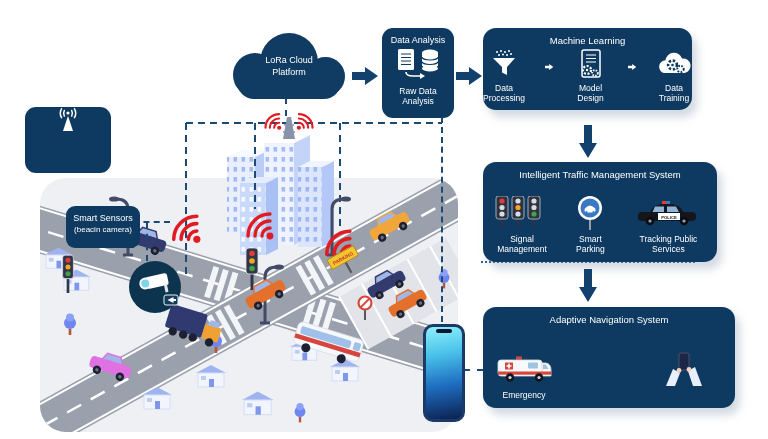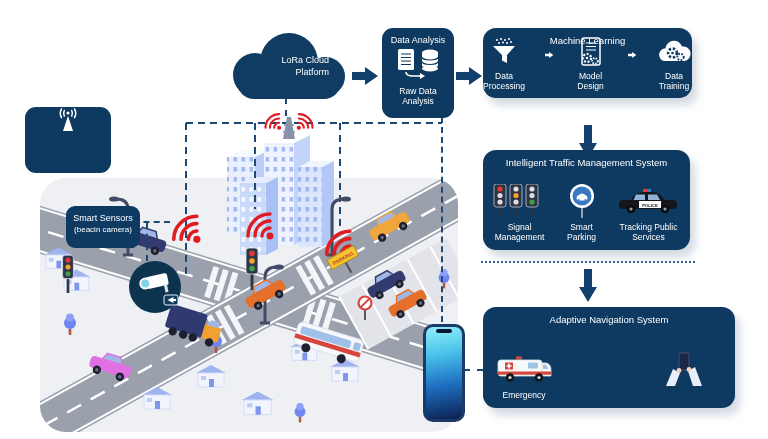--- a/index.html
+++ b/index.html
@@ -257,21 +257,21 @@
   <div class="box" style="left:18px;top:206px;width:74px;height:42px;border-radius:9px;margin-left:48px;">
     <div style="font-size:9px;padding-top:7px;">Smart Sensors</div>
     <div style="font-size:8px;margin-top:2px;">(beacin camera)</div>
   </div>
 
   <div style="position:absolute;left:233px;top:31px;width:112px;height:70px;">
     <div class="cloud-part" style="left:0;top:22px;width:44px;height:44px;"></div>
     <div class="cloud-part" style="left:27px;top:2px;width:58px;height:58px;"></div>
     <div class="cloud-part" style="left:73px;top:26px;width:39px;height:39px;"></div>
     <div style="position:absolute;left:4px;top:34px;width:104px;height:34px;background:#103c63;border-radius:17px;"></div>
-    <div style="position:absolute;left:16px;top:24px;width:80px;color:#fff;font-size:9px;line-height:1.3;text-align:right;">LoRa Cloud Platform</div>
+    <div style="position:absolute;left:16px;top:24px;width:80px;color:#fff;font-size:9px;line-height:1.3;text-align:center;">LoRa Cloud Platform</div>
   </div>
 
   <svg style="position:absolute;left:352px;top:66px;" width="26" height="20" viewBox="0 0 26 20">
     <polygon points="0,6 13,6 13,1 26,10 13,19 13,14 0,14" fill="#12416d"></polygon>
     </svg>
   <svg style="position:absolute;left:456px;top:66px;" width="26" height="20" viewBox="0 0 26 20">
     <polygon points="0,6 13,6 13,1 26,10 13,19 13,14 0,14" fill="#12416d"></polygon>
     </svg>
 
   <div class="box" style="left:382px;top:28px;width:72px;height:90px;">
@@ -288,21 +288,21 @@
       <g stroke="#0e3a61" stroke-width="1.1" fill="none">
         <path d="M27 9 a8 3 0 0 0 16 0"></path>
           <path d="M27 13.5 a8 3 0 0 0 16 0"></path>
           <path d="M27 18 a8 3 0 0 0 16 0"></path>
       </g>
       <ellipse cx="35" cy="20.5" rx="8" ry="3" fill="#fff"></ellipse>
     </svg>
     <div class="lbl2" style="padding:2px 6px 0;">Raw Data Analysis</div>
   </div>
 
-  <div class="box sys" style="left:483px;top:28px;width:209px;height:70px;">
+  <div class="box sys" style="left:483px;top:28px;width:209px;height:82px;">
     <div class="box-title">Machine Learning</div>
     <div class="items-row">
       <div class="sys-item" style="width:58px;">
         <div class="sys-icon">
             <svg width="30" height="30" viewBox="0 0 30 30">
           <g fill="#fff">
                 <circle cx="8" cy="3" r="1"></circle>
                 <circle cx="12" cy="2" r="1"></circle>
                 <circle cx="16" cy="3" r="1"></circle>
                 <circle cx="20" cy="2" r="1"></circle>
@@ -347,21 +347,21 @@
           </div>
         <div class="sys-label">Data Training</div>
       </div>
     </div>
   </div>
 
   <svg style="position:absolute;left:578px;top:125px;" width="20" height="34" viewBox="0 0 20 34">
     <polygon points="6,0 14,0 14,18 19,18 10,33 1,18 6,18" fill="#12416d"></polygon>
     </svg>
 
-  <div class="box sys" style="left:483px;top:150px;width:207px;height:100px;">
+  <div class="box sys" style="left:483px;top:162px;width:234px;height:100px;">
     <div class="box-title">Intelligent Traffic Management System</div>
     <div class="items-row" style="bottom:8px;padding:0 12px;">
       <div class="sys-item" style="width:60px;">
         <div class="sys-icon" style="height:36px;">
             <svg width="54" height="34" viewBox="0 0 54 34">
           <g>
             <rect x="6" y="22" width="2" height="10" fill="#2e3340"></rect>
                 <rect x="22" y="22" width="2" height="10" fill="#2e3340"></rect>
                 <rect x="38" y="22" width="2" height="10" fill="#2e3340"></rect>
             <rect x="1" y="0" width="12" height="23" rx="2.5" fill="#2e3340" stroke="#c8ccd6" stroke-width="0.8"></rect>

